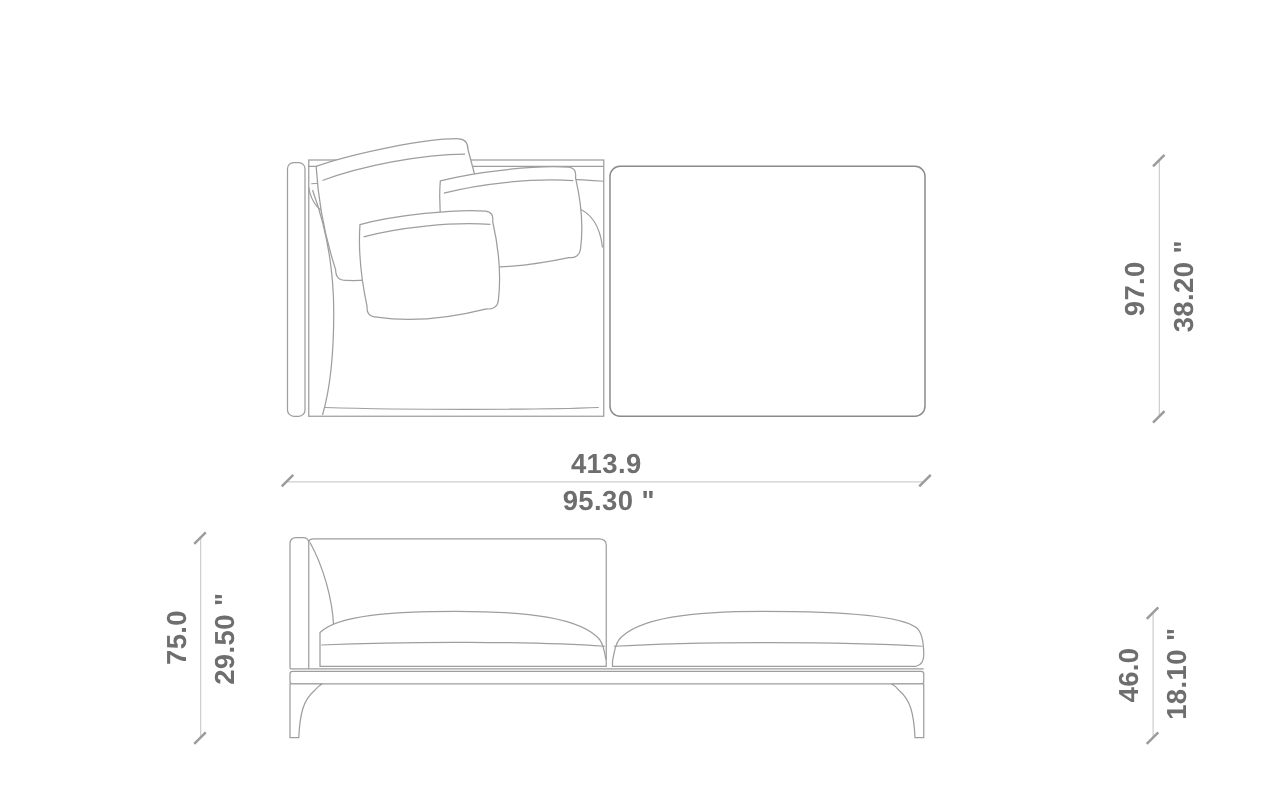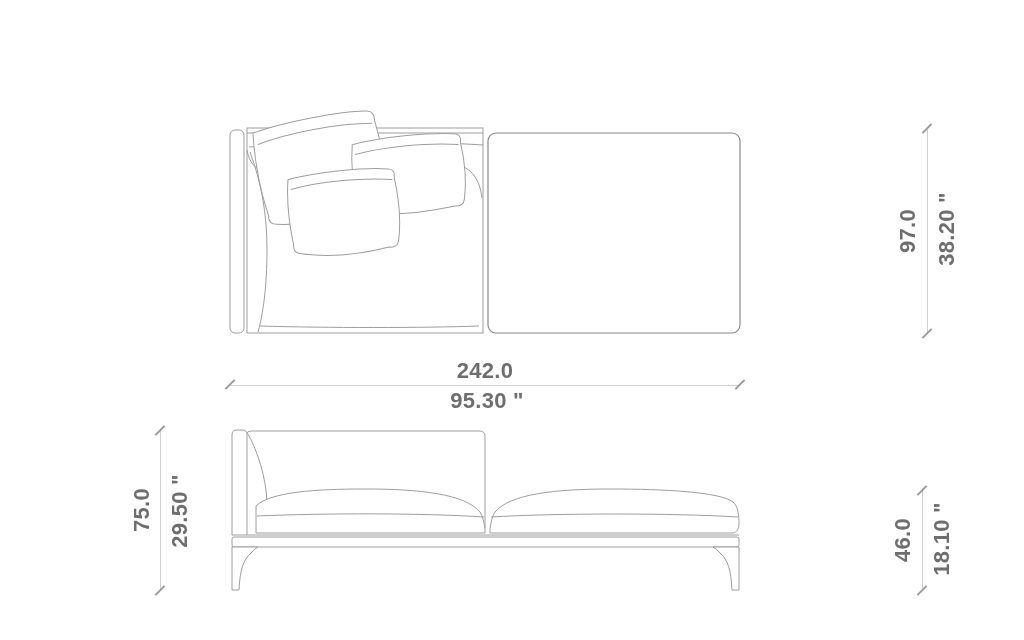--- a/index.html
+++ b/index.html
@@ -90,21 +90,21 @@
       </g>
       <g>
         <path class="drawing-fill" d="M 514,127 L 514,170 L 507,170 C 506,150 503,140 495,133 Q 492,129 488,127 Z"></path>
       </g>
     </svg>
   </div>
 
   <div class="dim-line-h" style="left:230px;top:385px;width:510px;"></div>
   <div class="tick" style="left:229px;top:378px;"></div>
   <div class="tick" style="left:739px;top:378px;"></div>
-  <div class="dim-label" style="left:485px;top:371px;">242.0</div>
+  <div class="dim-label" style="left:485px;top:371px;">413.9</div>
   <div class="dim-label" style="left:487px;top:401px;">95.30 "</div>
 
   <div class="dim-line-v" style="left:927px;top:128px;height:205px;"></div>
   <div class="tick" style="left:926px;top:122px;"></div>
   <div class="tick" style="left:926px;top:327px;"></div>
   <div class="dim-label rot" style="left:908px;top:231px;">97.0</div>
   <div class="dim-label rot" style="left:947px;top:229px;">38.20 "</div>
 
   <div class="dim-line-v" style="left:160px;top:430px;height:160px;"></div>
   <div class="tick" style="left:159px;top:424px;"></div>

